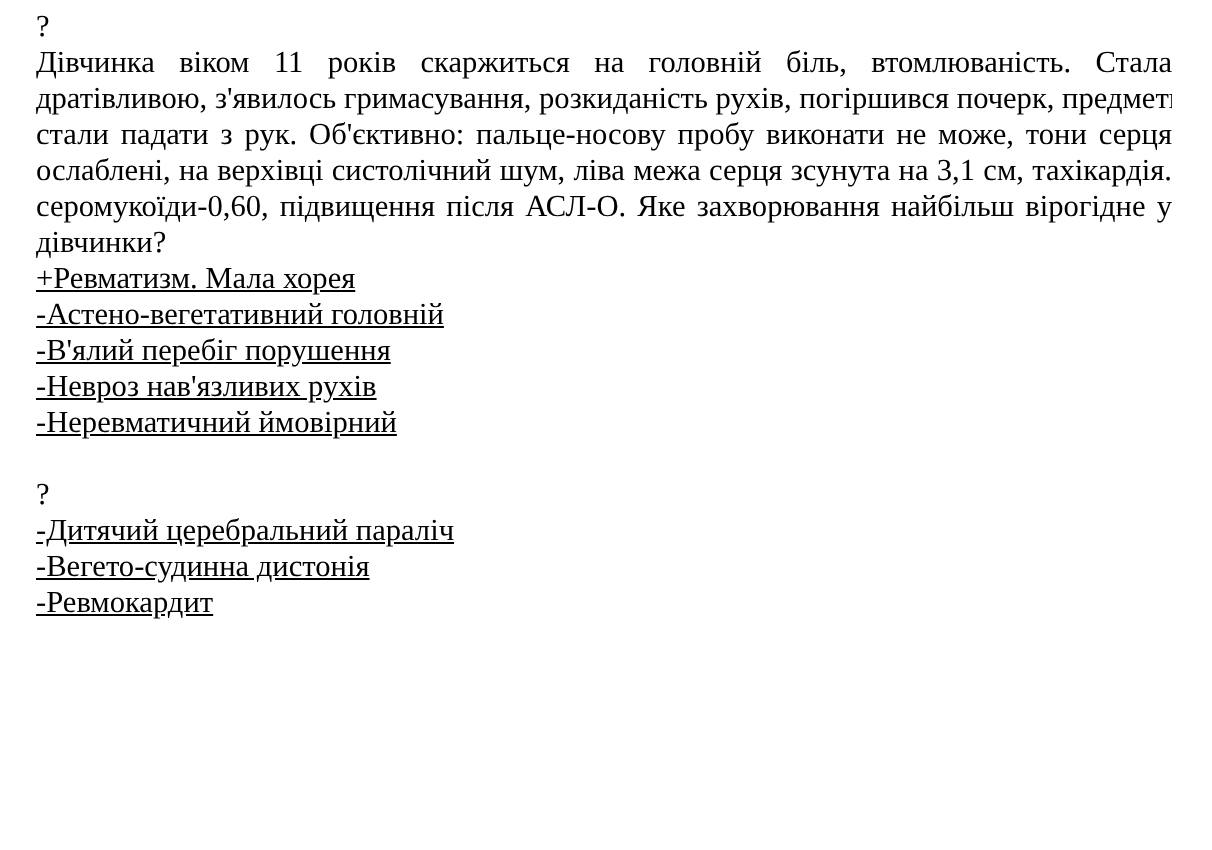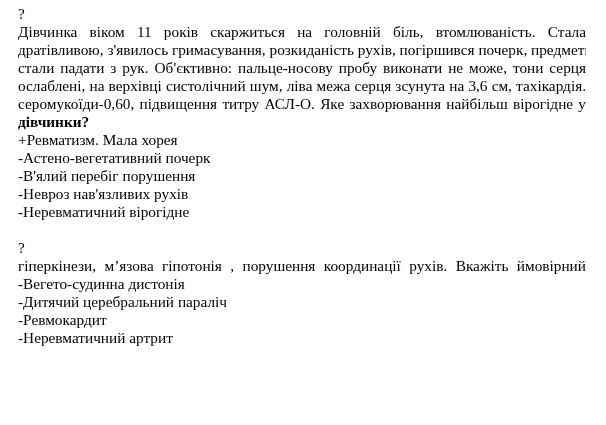--- a/index.html
+++ b/index.html
@@ -36,60 +36,57 @@
     .para .jl {
       display: block;
       height: 18px;
       text-align: justify;
       text-align-last: justify;
       white-space: nowrap;
       overflow: hidden;
     }
     .para .jl.last {
       text-align-last: left;
-      font-weight: bold;
     }
     .blank {
       display: block;
       height: 18px;
     }
-    .option { display: block; height: 18px; white-space: nowrap; }
+    .option { display: block; height: 18px; white-space: nowrap; text-decoration: underline; }
   </style>
 </head>
 <body>
 
 <div class="doc">
 
   <div>
     <span class="line">?</span>
     <div class="para">
       <span class="jl">Дівчинка віком 11 років скаржиться на головній біль, втомлюваність. Стала</span>
       <span class="jl">дратівливою, з'явилось гримасування, розкиданість рухів, погіршився почерк, предмети</span>
       <span class="jl">стали падати з рук. Об'єктивно: пальце-носову пробу виконати не може, тони серця</span>
-      <span class="jl">ослаблені, на верхівці систолічний шум, ліва межа серця зсунута на 3,6 см, тахікардія.</span>
-      <span class="jl">серомукоїди-0,60, підвищення титру АСЛ-О. Яке захворювання найбільш вірогідне у</span>
+      <span class="jl">ослаблені, на верхівці систолічний шум, ліва межа серця зсунута на 3,1 см, тахікардія.</span>
+      <span class="jl">серомукоїди-0,60, підвищення після АСЛ-О. Яке захворювання найбільш вірогідне у</span>
       <span class="jl last">дівчинки?</span>
     </div>
     <div>
       <span class="option">+Ревматизм. Мала хорея</span>
-      <span class="option">-Астено-вегетативний почерк</span>
+      <span class="option">-Астено-вегетативний головній</span>
       <span class="option">-В'ялий перебіг порушення</span>
       <span class="option">-Невроз нав'язливих рухів</span>
-      <span class="option">-Неревматичний вірогідне</span>
+      <span class="option">-Неревматичний ймовірний</span>
     </div>
   </div>
 
   <span class="blank"></span>
 
   <div>
     <span class="line">?</span>
     <div class="para">
-      <span class="jl">гіперкінези, м’язова гіпотонія , порушення координації рухів. Вкажіть ймовірний</span>
     </div>
     <div>
+      <span class="option">-Дитячий церебральний параліч</span>
       <span class="option">-Вегето-судинна дистонія</span>
-      <span class="option">-Дитячий церебральний параліч</span>
       <span class="option">-Ревмокардит</span>
-      <span class="option">-Неревматичний артрит</span>
     </div>
   </div>
 
 </div>
 
 </body></html>

